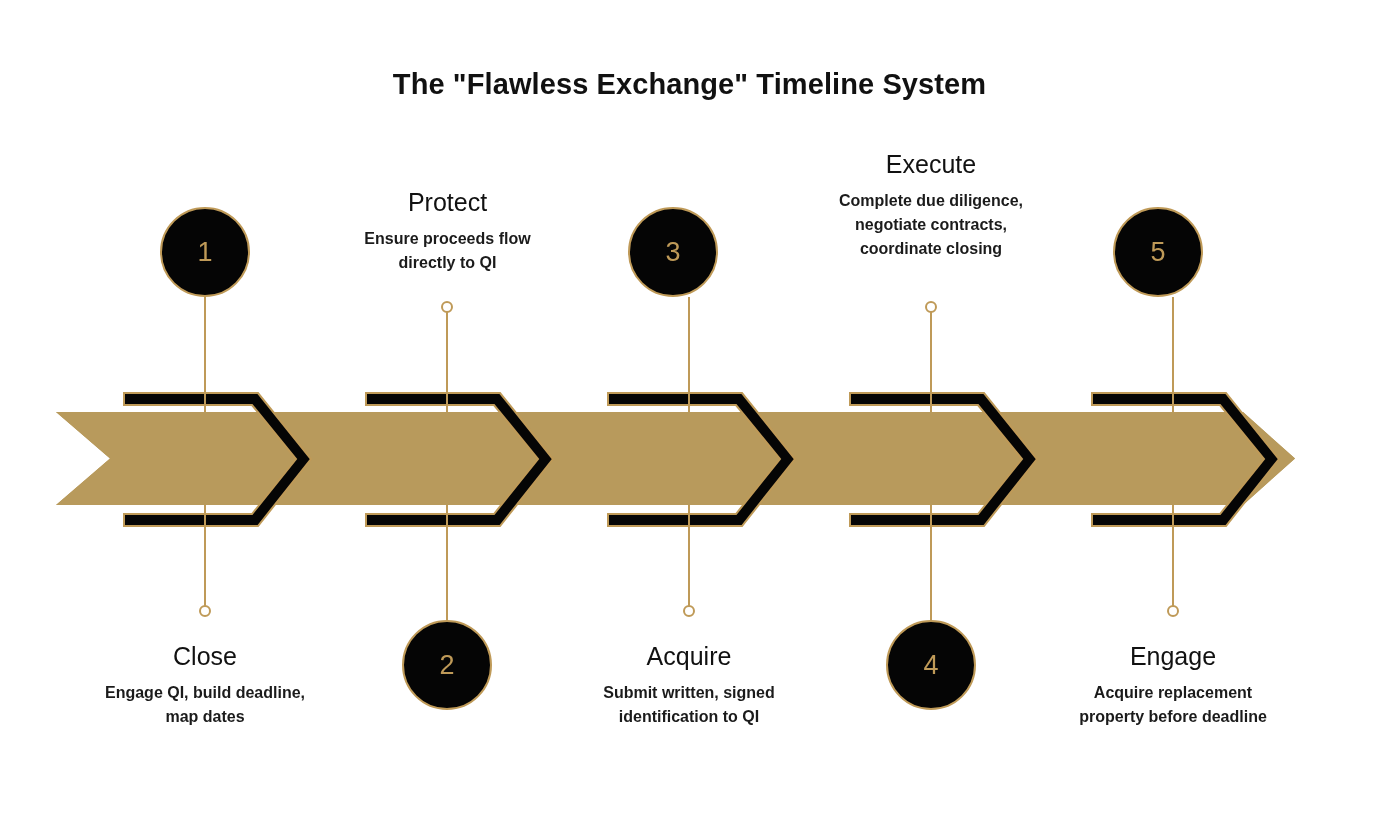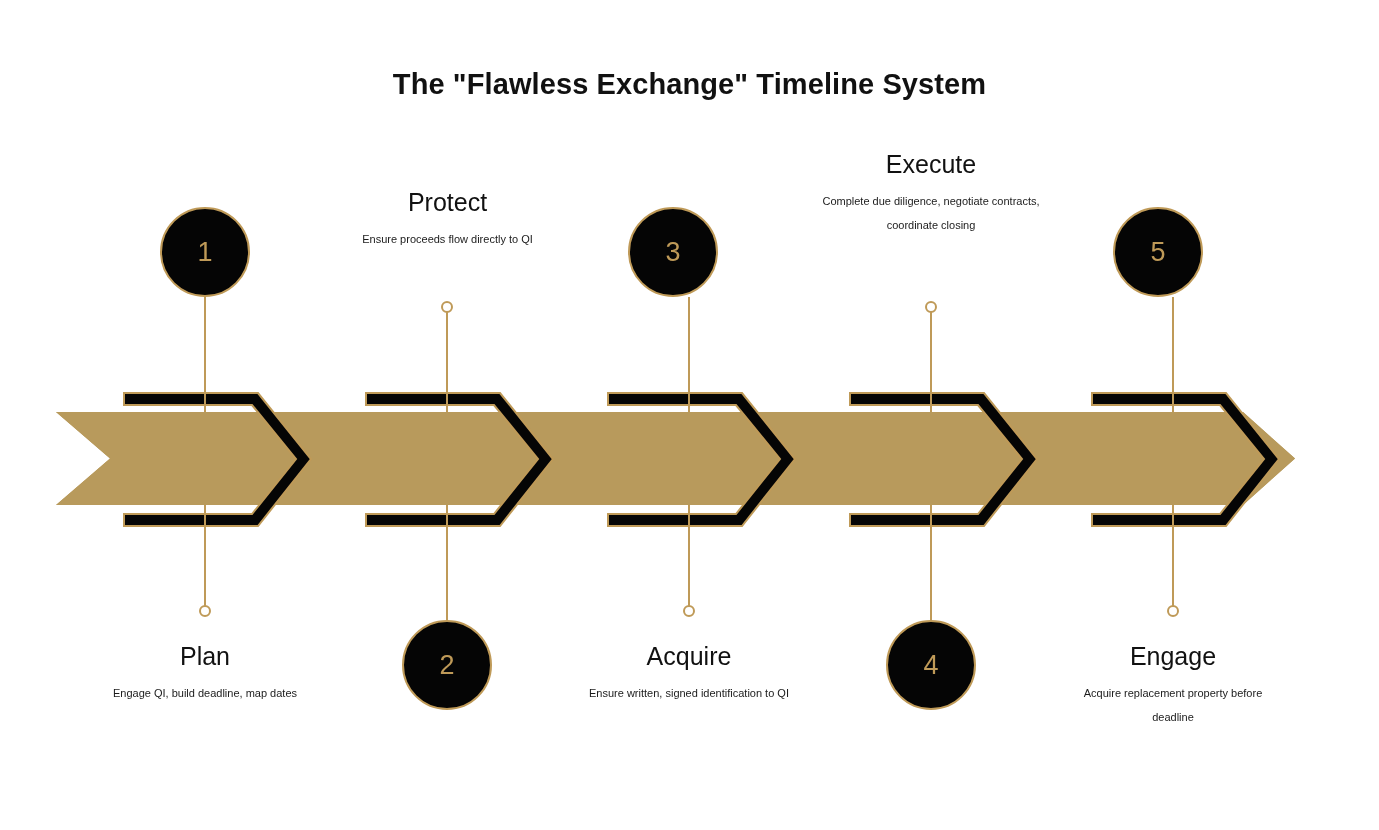--- a/index.html
+++ b/index.html
@@ -27,22 +27,22 @@
     color:#1a1a1a;
     margin-top:7px;
   }
   .step-title{
     font-size:25px;
     font-weight:400;
     line-height:30px;
     color:#111111;
   }
   .step-desc{
-    font-size:11px;
-    font-weight:400;
+    font-size:16px;
+    font-weight:700;
     line-height:24px;
     color:#1b1b1b;
     margin-top:10px;
   }
 
   .num-circle{
     position:absolute;
     width:90px;height:90px;
     border-radius:50%;
     background:#050505;
@@ -114,32 +114,32 @@
     <span>3</span>
   </div>
   <div class="num-circle" style="left:886px;top:620px;">
     <span>4</span>
   </div>
   <div class="num-circle" style="left:1113px;top:207px;">
     <span>5</span>
   </div>
 
   <div class="step-label" style="left:95px;top:634px;width:220px;">
-    <div class="step-title">Plan</div>
+    <div class="step-title">Close</div>
     <div class="step-desc">Engage QI, build deadline, map dates</div>
   </div>
 
   <div class="step-label" style="left:335px;top:180px;width:225px;">
     <div class="step-title">Protect</div>
     <div class="step-desc">Ensure proceeds flow directly to QI</div>
   </div>
 
   <div class="step-label" style="left:580px;top:634px;width:218px;">
     <div class="step-title">Acquire</div>
-    <div class="step-desc">Ensure written, signed identification to QI</div>
+    <div class="step-desc">Submit written, signed identification to QI</div>
   </div>
 
   <div class="step-label" style="left:820px;top:142px;width:222px;">
     <div class="step-title">Execute</div>
     <div class="step-desc">Complete due diligence, negotiate contracts, coordinate closing</div>
   </div>
 
   <div class="step-label" style="left:1065px;top:634px;width:216px;">
     <div class="step-title">Engage</div>
     <div class="step-desc">Acquire replacement property before deadline</div>

